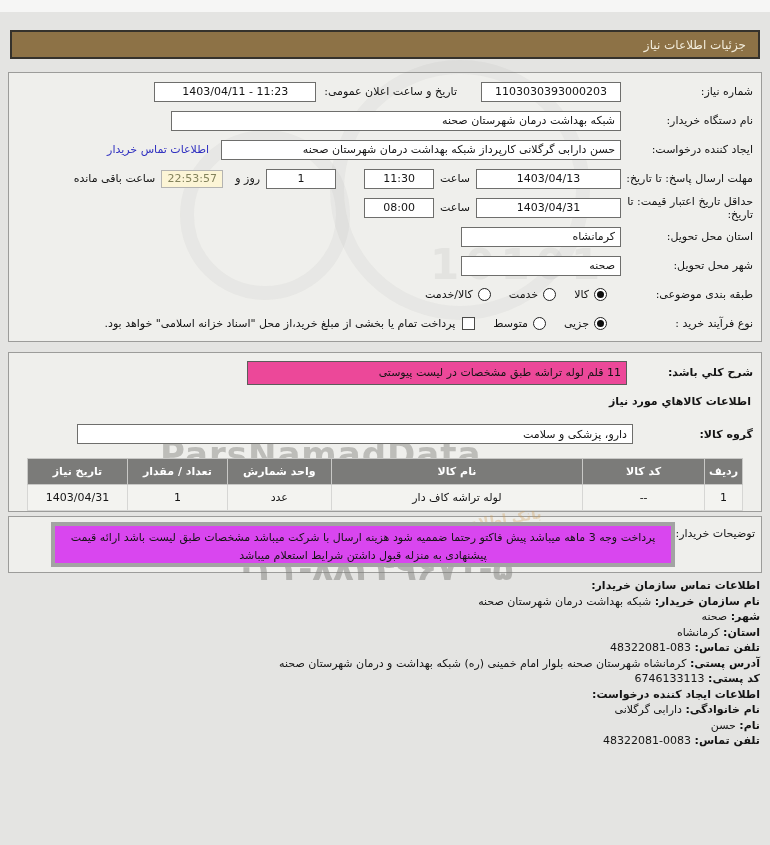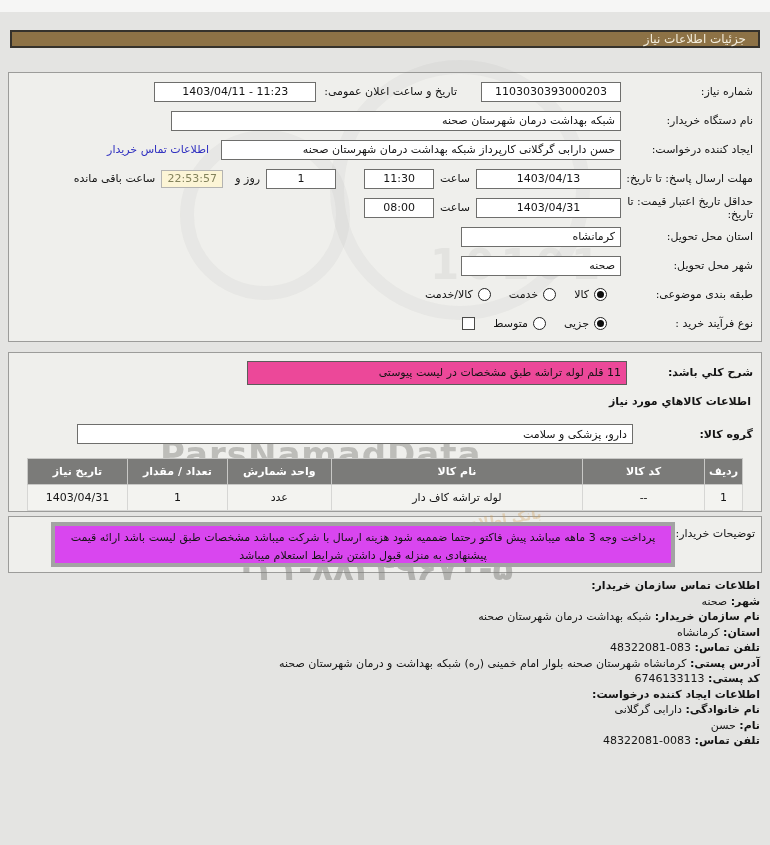--- a/index.html
+++ b/index.html
@@ -8,21 +8,21 @@
     width:770px; height:845px;
     background:#e4e4e2;
     font-family:"DejaVu Sans", sans-serif;
     font-size:11px; color:#141414;
     direction:rtl;
     position:relative; overflow:hidden;
   }
   .topstrip { position:absolute; top:0; left:0; right:0; height:12px; background:#f6f6f5; }
 
   .titlebar {
-    position:absolute; top:30px; left:10px; right:10px; height:18px;
+    position:absolute; top:30px; left:10px; right:10px; height:29px;
     background:#8d7246; border:2px solid #35322c;
     color:#f2ecdb; font-size:12px;
     display:flex; align-items:center; padding:4px 12px;
   }
 
   .panel {
     position:absolute; left:8px; right:8px;
     background:#efefec; border:1px solid #9c9c9a;
   }
   #panel1 { top:72px; height:270px; padding:4px 8px; }
@@ -200,20 +200,21 @@
     <span class="optlbl">کالا/خدمت</span>
   </div>
 
   <div class="row">
     <span class="lbl">نوع فرآیند خرید :</span>
     <span class="radio on"></span>
     <span class="optlbl">جزیی</span>
     <span class="radio"></span>
     <span class="optlbl">متوسط</span>
     <span class="chk"></span>
+    <span class="chktext">پرداخت تمام یا بخشی از مبلغ خرید،از محل "اسناد خزانه اسلامی" خواهد بود.</span>
   </div>
 
 </div>
 
 <div class="panel" id="panel2">
 
   <div class="row" style="height:27px;">
     <span class="lbl bold" style="width:126px;">شرح کلي باشد:</span>
     <div class="descbox">
       <span>11 قلم لوله تراشه طبق مشخصات در لیست پیوستی</span>
@@ -264,22 +265,22 @@
 
 <div class="panel" id="panel3">
   <span class="lblcol">توضیحات خریدار:</span>
   <div class="notebox">
     <span>پرداخت وجه 3 ماهه میباشد پیش فاکتو رحتما ضممیه شود هزینه ارسال با شرکت میباشد مشخصات طبق لیست باشد ارائه قیمت پیشنهادی به منزله قبول داشتن شرایط استعلام میباشد</span>
   </div>
 </div>
 
 <div class="contact">
   <div class="cline bold">اطلاعات تماس سازمان خریدار:</div>
+  <div class="cline"><span class="bold">نام سازمان خریدار:</span> <span>شبکه بهداشت درمان شهرستان صحنه</span></div>
   <div class="cline"><span class="bold">شهر:</span> <span>صحنه</span></div>
-  <div class="cline"><span class="bold">نام سازمان خریدار:</span> <span>شبکه بهداشت درمان شهرستان صحنه</span></div>
   <div class="cline"><span class="bold">استان:</span> <span>کرمانشاه</span></div>
   <div class="cline"><span class="bold">تلفن تماس:</span> <span class="ltr">48322081-083</span></div>
   <div class="cline"><span class="bold">آدرس پستی:</span> <span>کرمانشاه شهرستان صحنه بلوار امام خمینی (ره) شبکه بهداشت و درمان شهرستان صحنه</span></div>
   <div class="cline"><span class="bold">کد پستی:</span> <span class="ltr">6746133113</span></div>
   <div class="cline bold">اطلاعات ایجاد کننده درخواست:</div>
   <div class="cline"><span class="bold">نام خانوادگی:</span> <span>دارابی گرگلانی</span></div>
   <div class="cline"><span class="bold">نام:</span> <span>حسن</span></div>
   <div class="cline"><span class="bold">تلفن تماس:</span> <span class="ltr">48322081-0083</span></div>
 </div>
 

